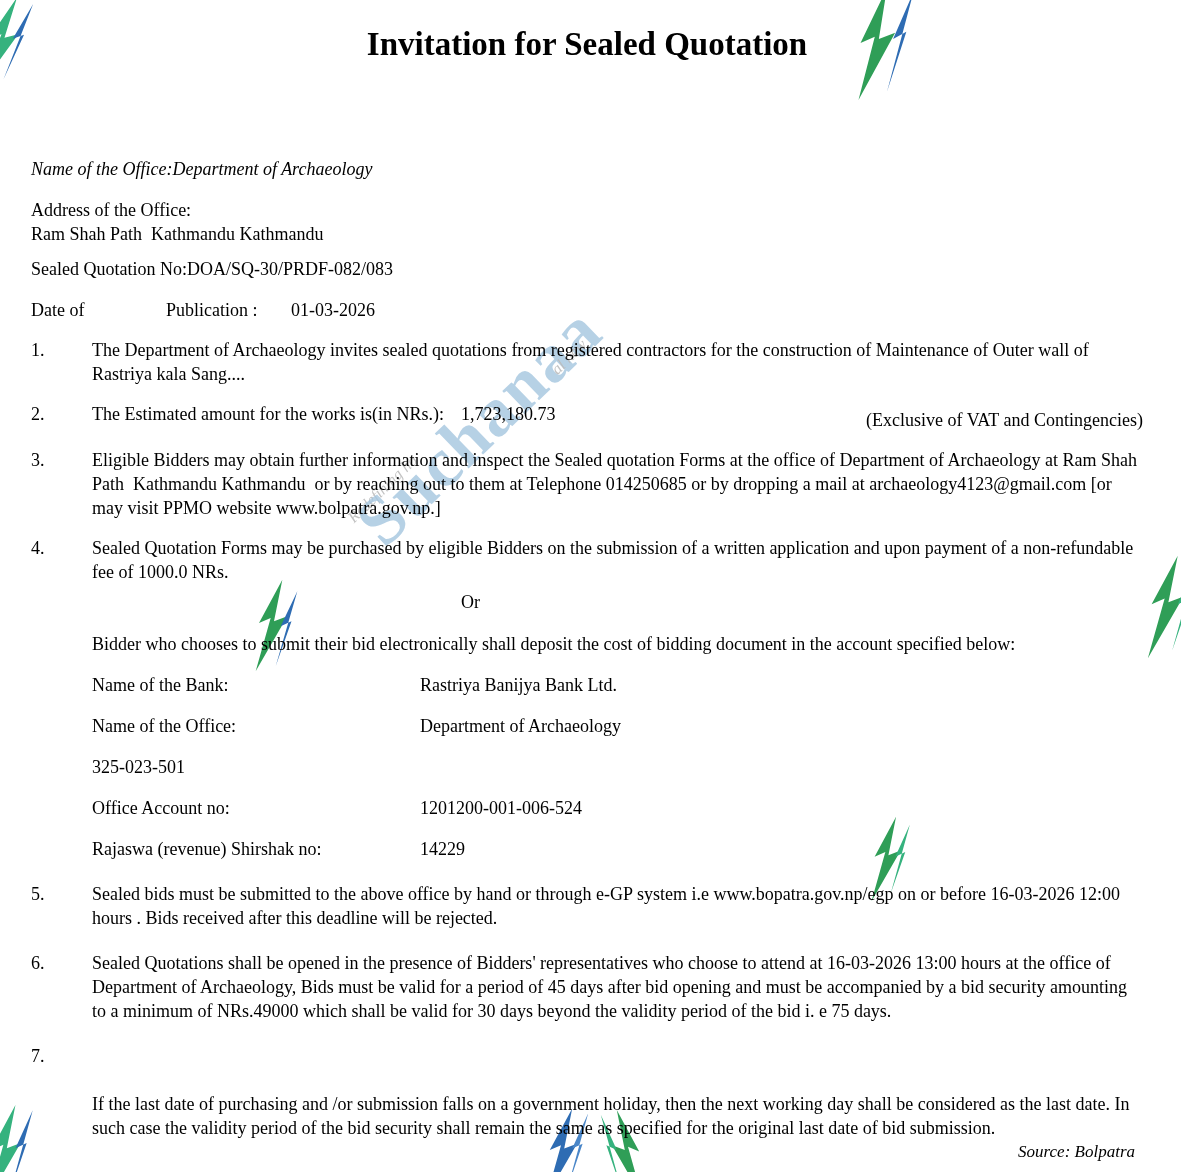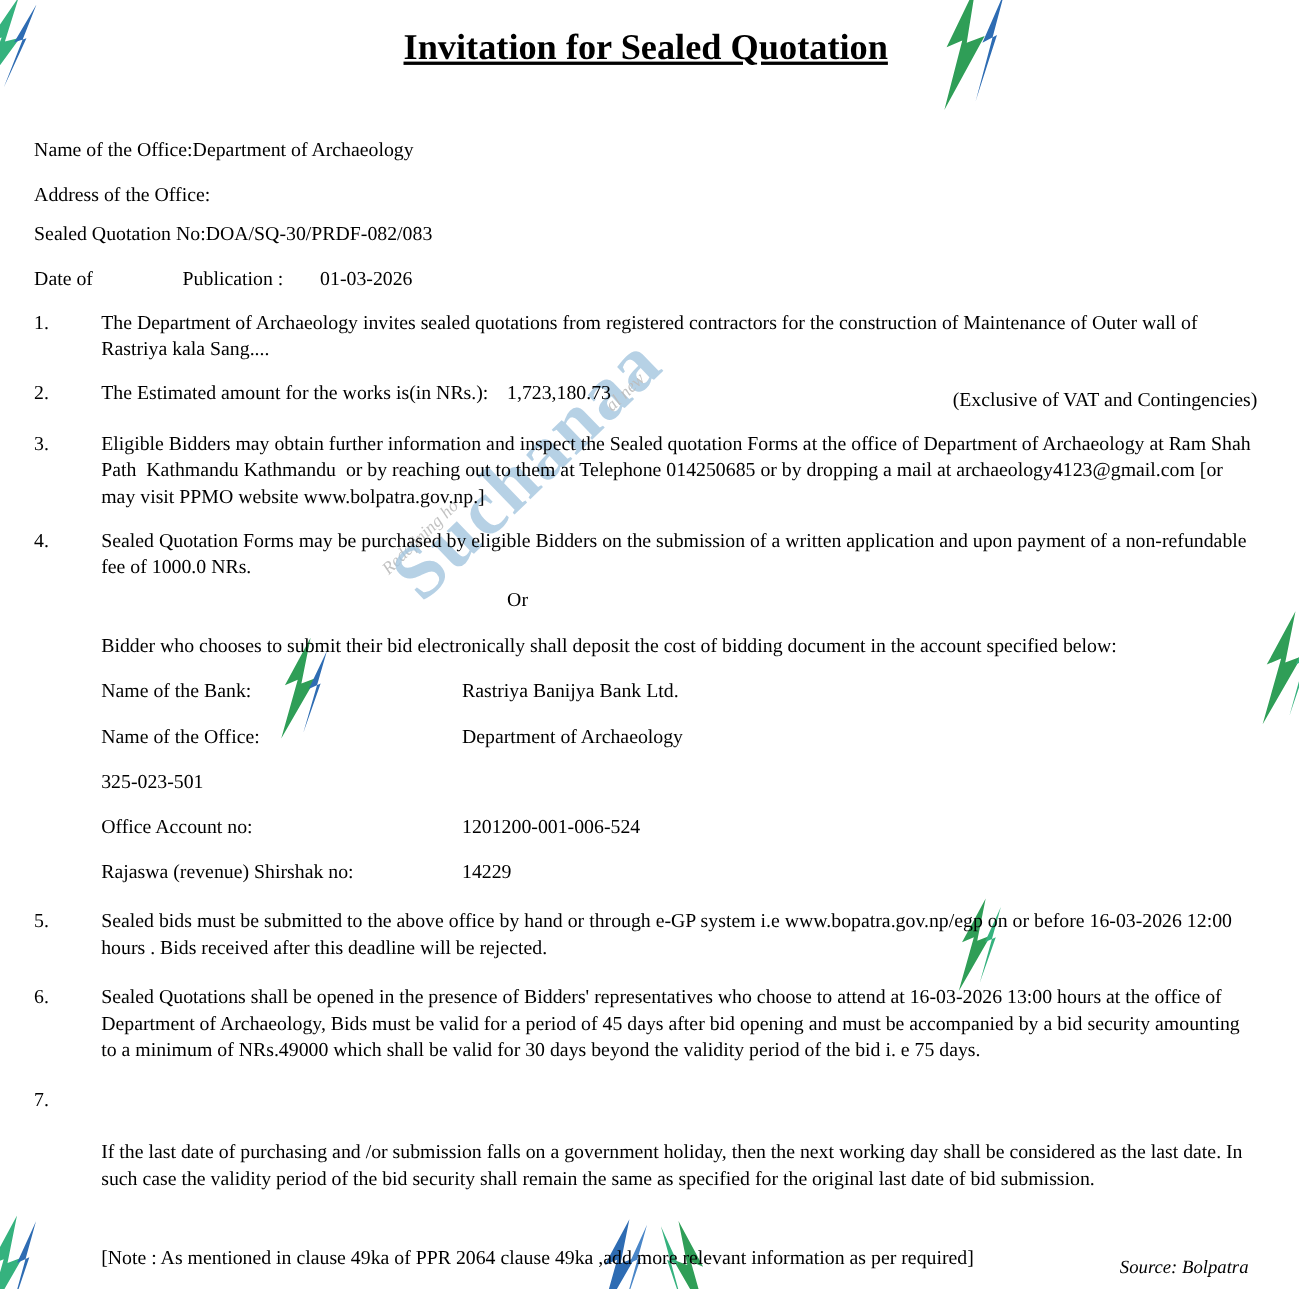--- a/index.html
+++ b/index.html
@@ -18,24 +18,23 @@
     padding:0 38px 0 31px;
     font-size:18px;
     line-height:24px;
   }
   .title {
     text-align:center;
     font-weight:bold;
     font-size:33px;
     line-height:40px;
     padding-top:24px;
-    text-decoration:underline;
   }
   .meta { margin-top:0; }
-  .line-office   { margin-top:60px; }
+  .line-office   { margin-top:93px;font-style:italic; }
   .line-address  { margin-top:17px; }
   .line-qno      { margin-top:11px; }
   .line-date     { margin-top:17px; }
   .date-l1 { display:inline-block; width:135px; }
   .date-l2 { display:inline-block; width:125px; }
   .item { display:flex; margin-top:16px; }
   .item .num { flex:0 0 61px; }
   .item .itext { flex:1; white-space:pre-wrap; }
   .est-row { display:flex; align-items:flex-start; }
   .est-row .amount { margin-left:17px; white-space:nowrap; }
@@ -147,20 +146,21 @@
   </div>
 
   <div class="content">
 
     <div class="title">Invitation for Sealed Quotation</div>
 
     <div class="meta line-office"><span>Name of the Office:</span><span>Department of Archaeology</span></div>
 
     <div class="meta line-address">
       <div>Address of the Office:</div>
+      <div style="white-space:pre-wrap;">Ram Shah Path  Kathmandu Kathmandu</div>
     </div>
 
     <div class="meta line-qno"><span>Sealed Quotation No:</span><span>DOA/SQ-30/PRDF-082/083</span></div>
 
     <div class="meta line-date">
       <span class="date-l1">Date of</span><span class="date-l2">Publication :</span><span>01-03-2026</span>
     </div>
 
     <div class="item">
       <span class="num">1.</span>

